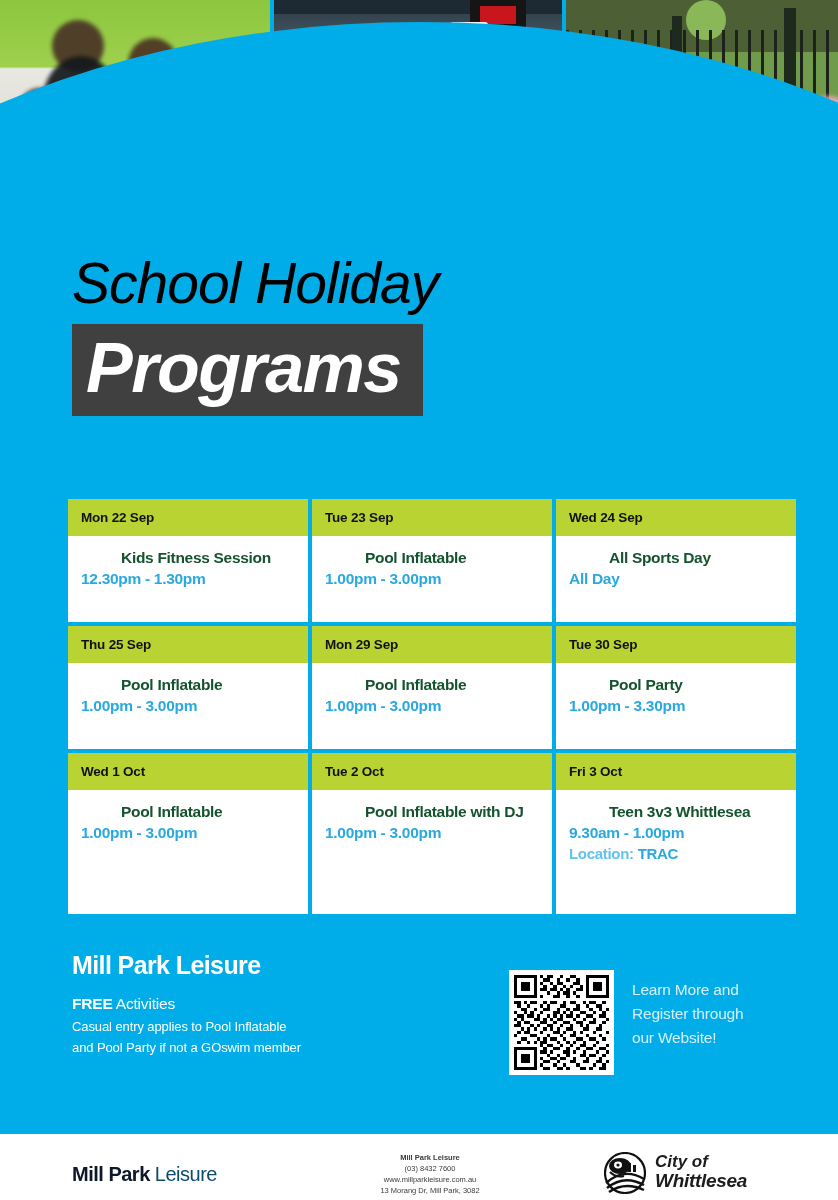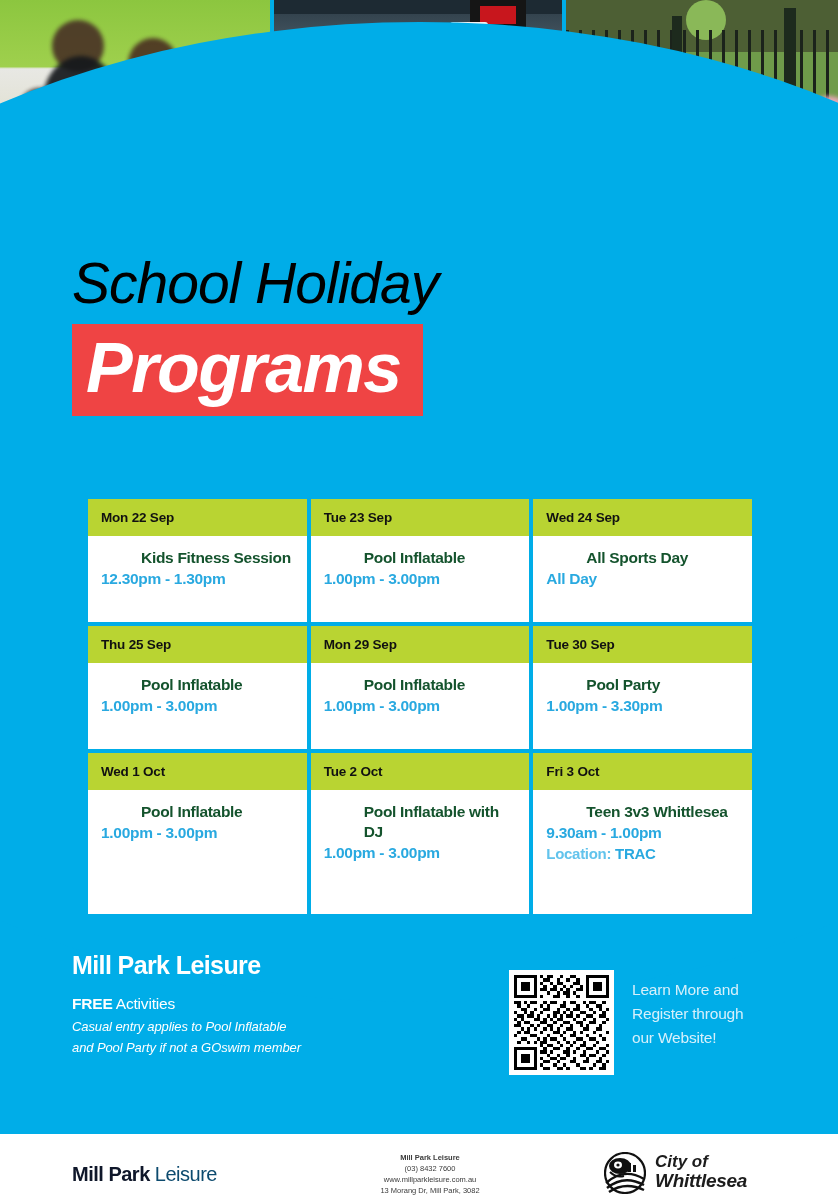--- a/index.html
+++ b/index.html
@@ -28,45 +28,45 @@
   
   .curve{position:absolute;left:-340px;top:22px;width:1520px;height:980px;background:#00ade8;border-radius:50%;}
   .curve2{position:absolute;left:-60px;top:200px;width:980px;height:60px;background:#00ade8;}
 
   
   .title-wrap{position:absolute;left:72px;top:252px;width:700px;}
   .t-line1{
     font-size:57px;line-height:62px;font-weight:normal;font-style:italic;color:#000000;
     letter-spacing:-1px;white-space:nowrap;
   }
-  .t-line2-box{display:inline-block;background:#ef4444;padding:6px 22px 10px 14px;margin-top:10px;}
+  .t-line2-box{display:inline-block;background:#404040;padding:6px 22px 10px 14px;margin-top:10px;}
   .t-line2{font-size:70px;line-height:76px;font-weight:bold;font-style:italic;color:#ffffff;letter-spacing:-1.5px;}
 
   
-  .table{position:absolute;left:88px;top:499px;width:664px;}
+  .table{position:absolute;left:68px;top:499px;width:728px;}
   .trow{display:flex;gap:4px;}
   .tcell{flex:1 1 0;min-width:0;}
   .hdr{background:#b9d432;color:#111111;font-weight:bold;font-size:13.5px;
        padding:11px 12px 11px 13px;letter-spacing:-0.2px;}
   .body{background:#ffffff;padding:12px 13px 14px 13px;}
   .r1 .body{height:60px;}
   .r2 .body{height:60px;}
   .r3 .body{height:98px;}
   .ev-title{color:#14532d;font-weight:bold;font-size:15.5px;line-height:20px;letter-spacing:-0.3px;margin-left:40px;}
   .ev-time{color:#29a9e0;font-weight:bold;font-size:15.5px;line-height:21px;letter-spacing:-0.3px;}
   .ev-loc{color:#62c3ec;font-weight:bold;font-size:15px;line-height:21px;letter-spacing:-0.3px;}
   .ev-loc b{color:#29a9e0;font-weight:bold;}
   .gap{height:4px;}
 
   
   .info{position:absolute;left:72px;top:950px;width:430px;color:#ffffff;}
   .info-h{font-size:25px;font-weight:bold;letter-spacing:-0.6px;line-height:30px;}
   .info-free{font-size:15.5px;line-height:22px;margin-top:13px;letter-spacing:-0.2px;}
   .info-free b{font-weight:bold;}
-  .info-sub{font-size:13px;line-height:17.5px;margin-top:3px;letter-spacing:-0.1px;font-style:italic;}
+  .info-sub{font-size:13px;line-height:17.5px;margin-top:3px;letter-spacing:-0.1px;}
 
   
   .qr-area{position:absolute;left:509px;top:970px;display:flex;align-items:flex-start;}
   .qr-box{width:105px;height:105px;background:#ffffff;padding:5px;box-sizing:border-box;}
   .qr{width:95px;height:95px;display:block;}
   .qr-text{margin-left:18px;color:#d6f0fb;font-size:15.5px;line-height:24px;letter-spacing:-0.2px;padding-top:8px;}
 
   
   .footer{position:absolute;left:0;top:1134px;width:838px;height:66px;background:#ffffff;}
   .mpl-logo{position:absolute;left:72px;top:1163px;font-size:20px;letter-spacing:-0.5px;white-space:nowrap;}

